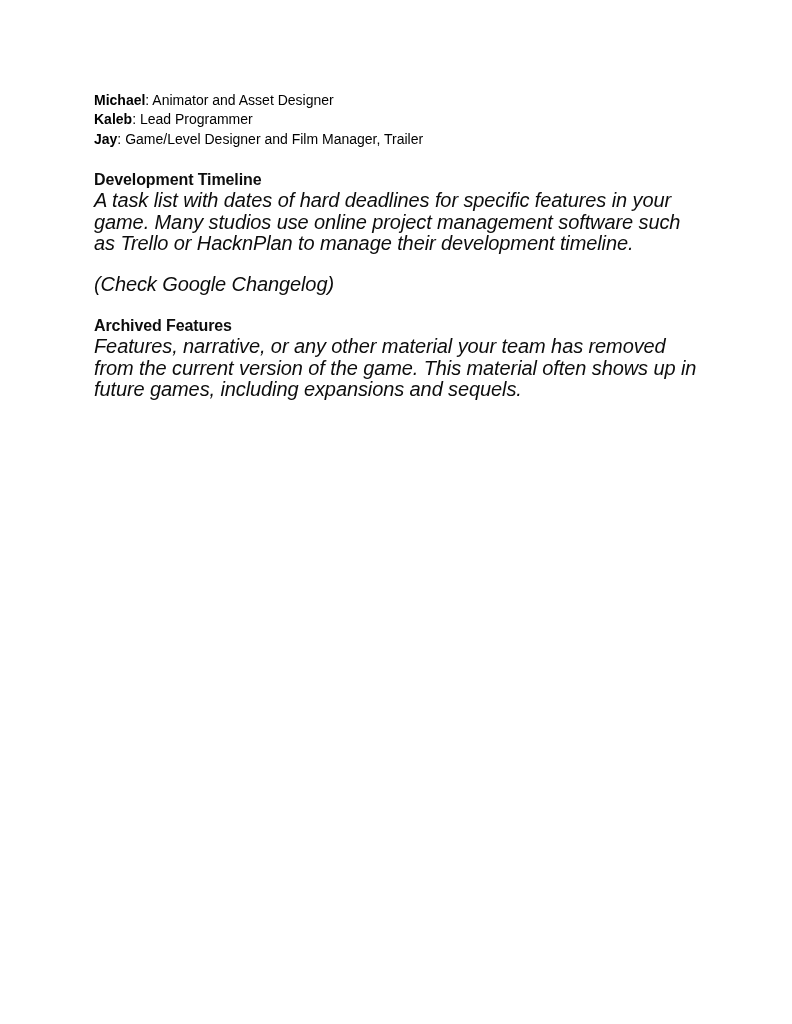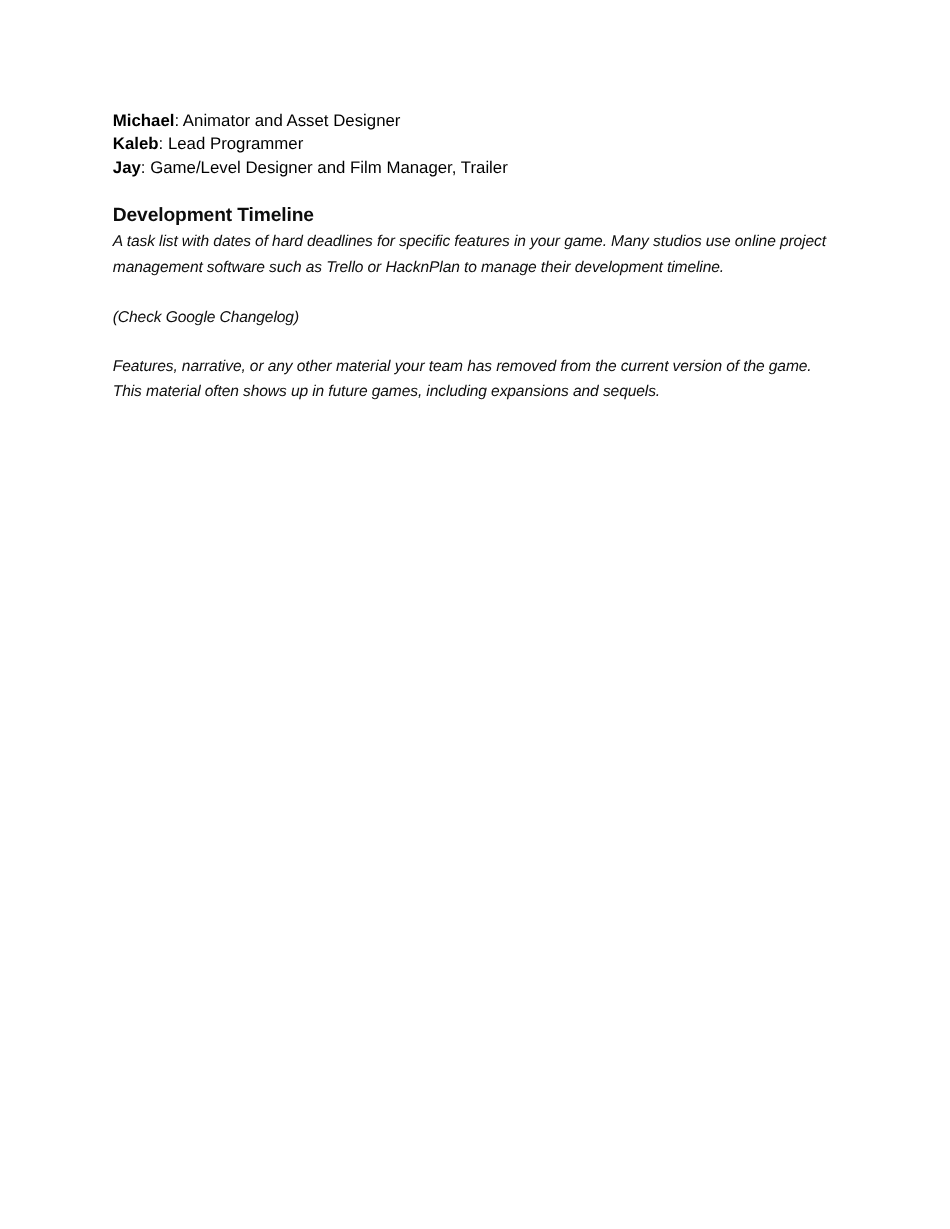--- a/index.html
+++ b/index.html
@@ -36,21 +36,21 @@
   .section-heading {
     font-family: "Liberation Sans", "DejaVu Sans", sans-serif;
     font-size: 16px;
     font-weight: 700;
     line-height: 21px;
     color: #0d0d0d;
     letter-spacing: -0.1px;
   }
   .section-body {
     font-family: "Liberation Sans", "DejaVu Sans", sans-serif;
-    font-size: 13px;
+    font-size: 20px;
     font-style: italic;
     line-height: 21.3px;
     color: #0d0d0d;
     letter-spacing: -0.1px;
   }
 </style>
 </head>
 <body>
 
 <div class="page">
@@ -71,17 +71,18 @@
     <div class="section">
       <div class="section-heading">Development Timeline</div>
       <div class="section-body">A task list with dates of hard deadlines for specific features in your game. Many studios use online project management software such as Trello or HacknPlan to manage their development timeline.</div>
     </div>
 
     <div class="section">
       <div class="section-body">(Check Google Changelog)</div>
     </div>
 
     <div class="section">
+      <div class="section-heading">Archived Features</div>
       <div class="section-body">Features, narrative, or any other material your team has removed from the current version of the game. This material often shows up in future games, including expansions and sequels.</div>
     </div>
 
   </div>
 </div>
 
 </body></html>

